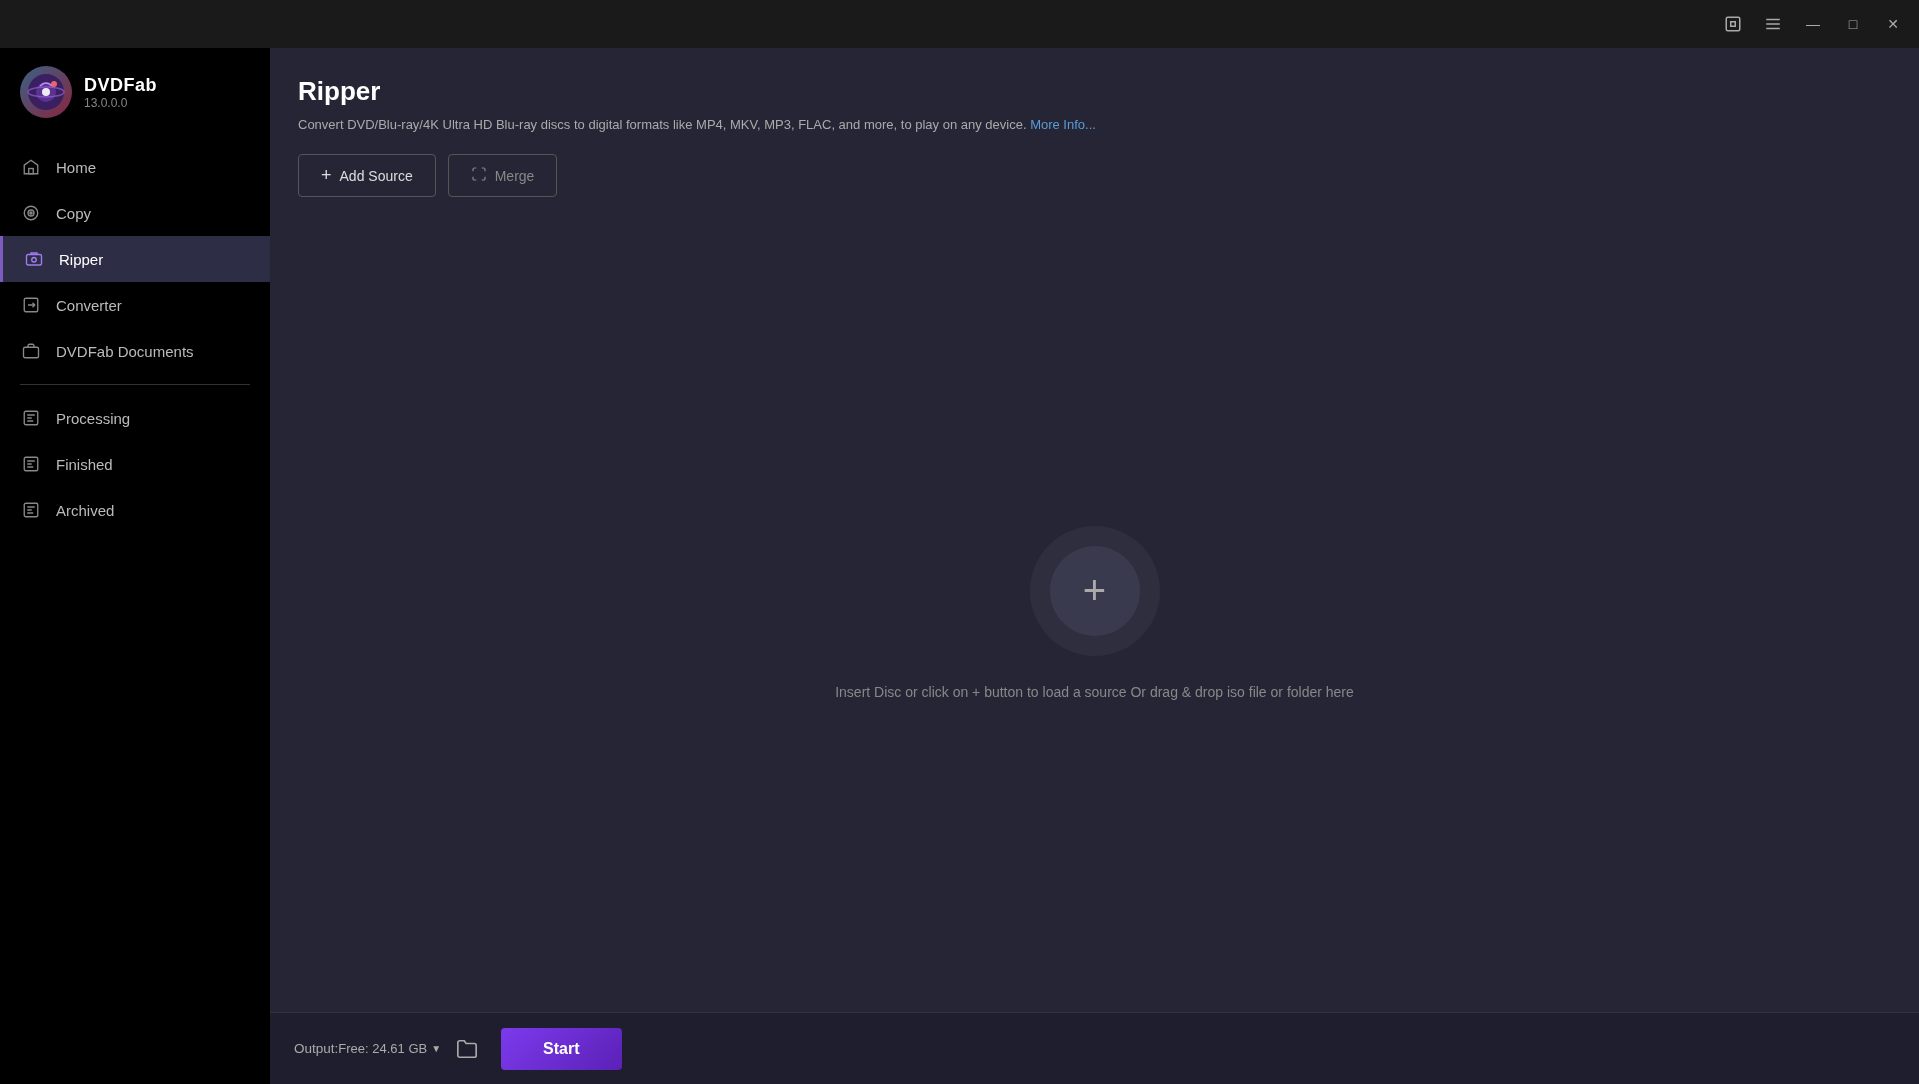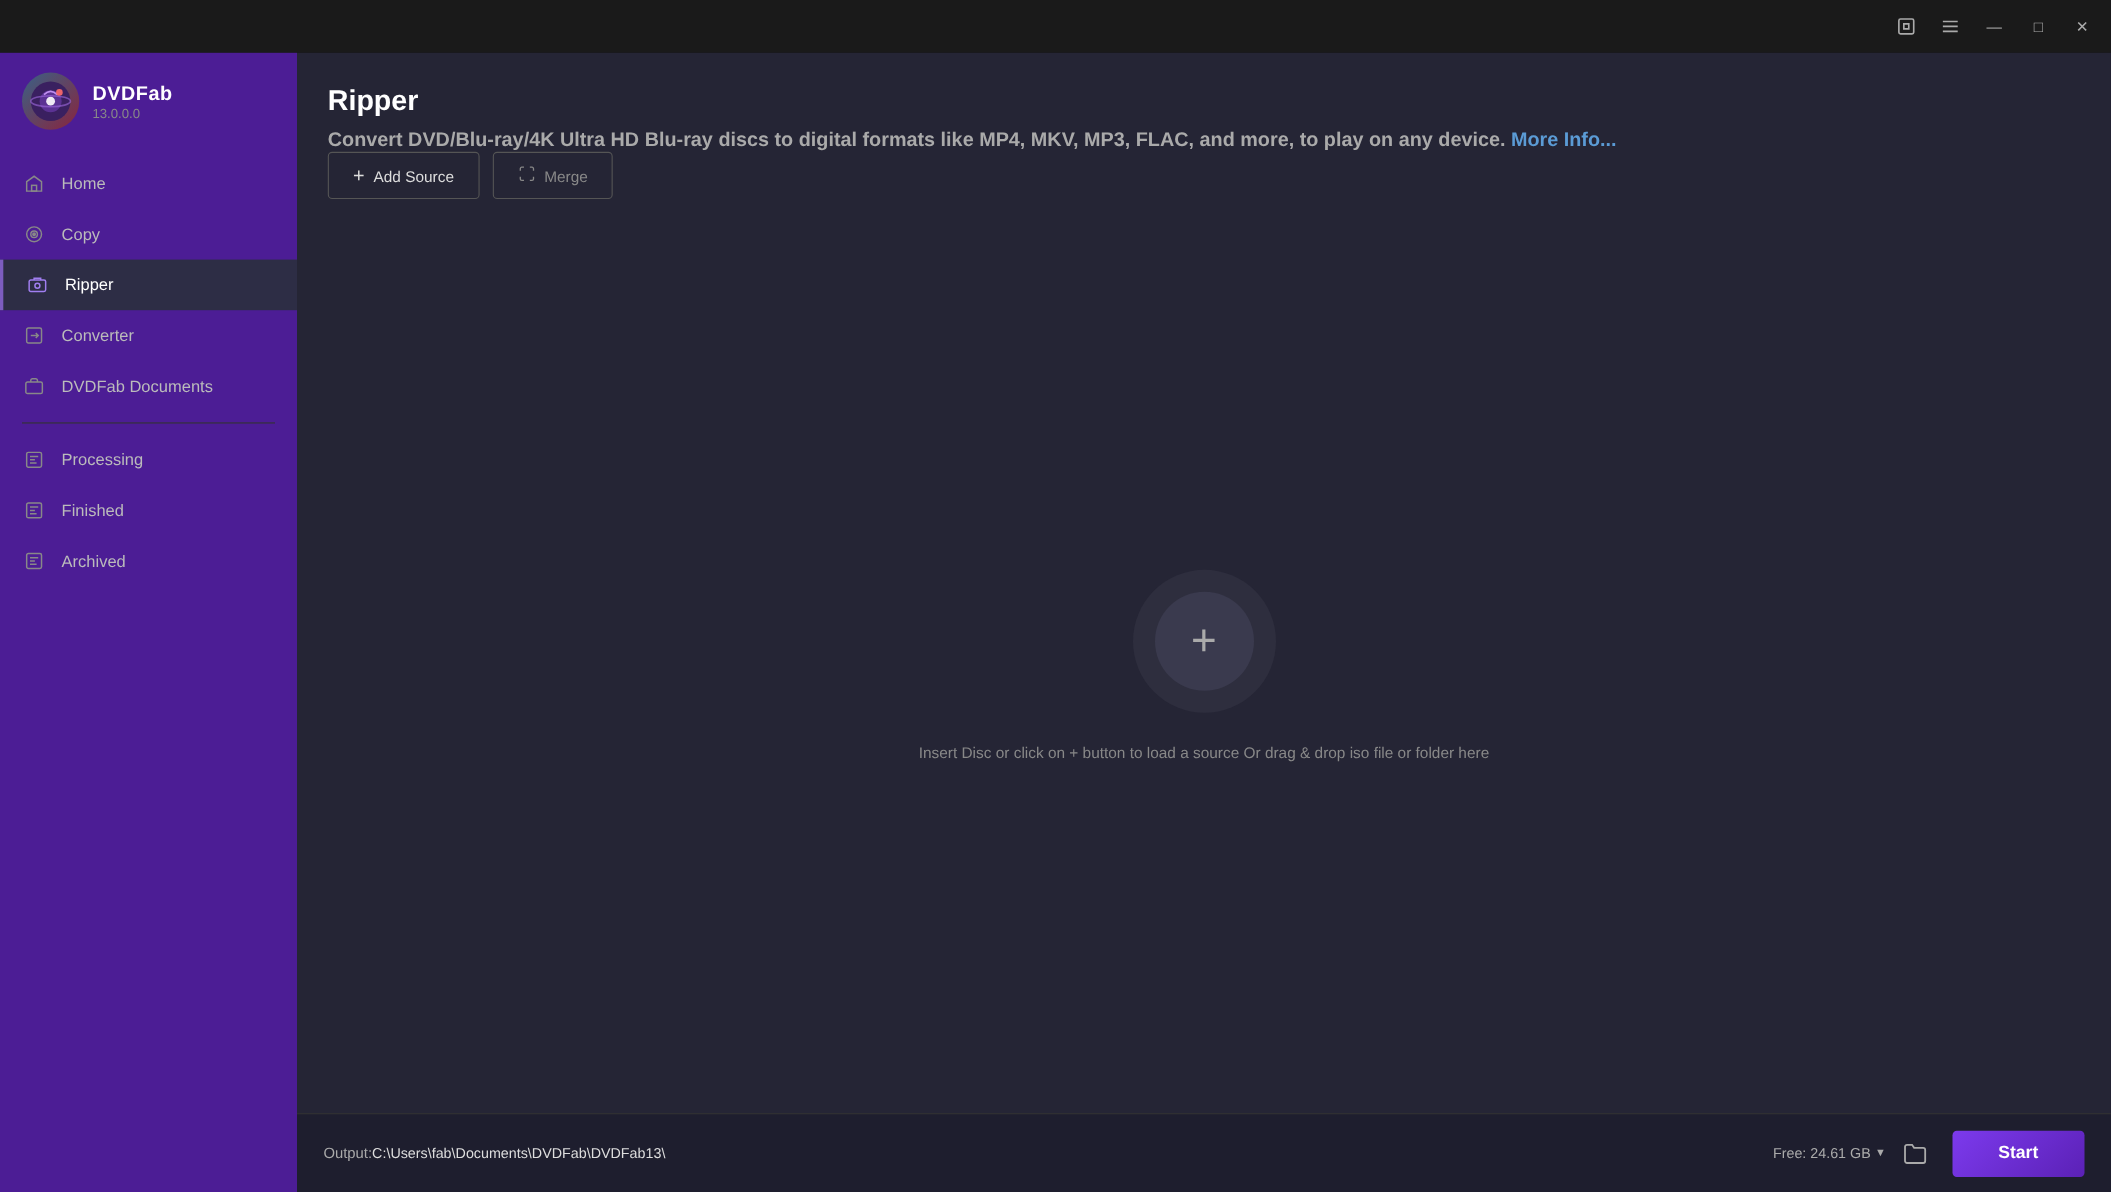--- a/index.html
+++ b/index.html
@@ -51,21 +51,21 @@
       align-items: center;
       justify-content: center;
       color: #aaa;
       font-size: 16px;
       cursor: pointer;
     }
 
     
     .sidebar {
       width: 270px;
-      background: #4c1d95;
+      background: #000000;
       height: 1084px;
       display: flex;
       flex-direction: column;
       padding-top: 48px;
       flex-shrink: 0;
     }
 
     .sidebar-logo {
       display: flex;
       align-items: center;
@@ -160,22 +160,22 @@
 
     .page-title {
       color: #fff;
       font-size: 26px;
       font-weight: 700;
       margin-bottom: 10px;
     }
 
     .page-desc {
       color: #aaa;
-      font-size: 18px;
-      font-weight: bold;
+      font-size: 13px;
+      margin-bottom: 22px;
     }
     .page-desc a {
       color: #5b9bd5;
       text-decoration: none;
     }
 
     .toolbar {
       display: flex;
       gap: 12px;
       margin-bottom: 0;
@@ -467,21 +467,20 @@
         <div class="drop-circle-inner">
           <span class="plus-icon">+</span>
         </div>
       </div>
       <p class="drop-hint">Insert Disc or click on + button to load a source Or drag &amp; drop iso file or folder here</p>
     </div>
   </div>
 
   <div class="bottom-bar">
     <span class="output-label">Output:</span>
-    <span class="output-path">C:\Users\fab\Documents\DVDFab\DVDFab13\</span>
     <span class="free-space">
       <span>Free: 24.61 GB</span>
       <span style="font-size:10px; cursor:pointer;">▼</span>
     </span>
     <div class="folder-btn">
       <svg width="22" height="22" viewBox="0 0 24 24" fill="none" stroke="#aaa" stroke-width="1.8">
           <path d="M22 19a2 2 0 01-2 2H4a2 2 0 01-2-2V5a2 2 0 012-2h5l2 3h9a2 2 0 012 2z"></path>
         </svg>
     </div>
     <button class="start-btn">Start</button>

